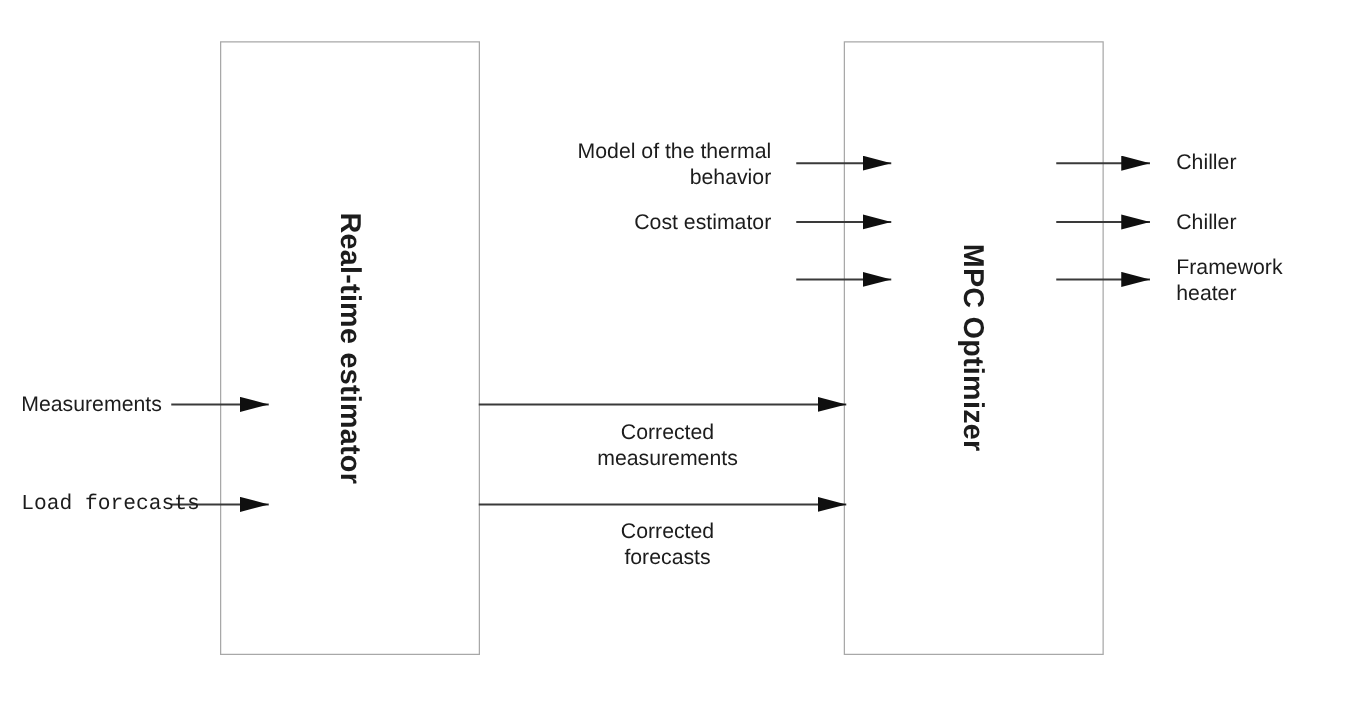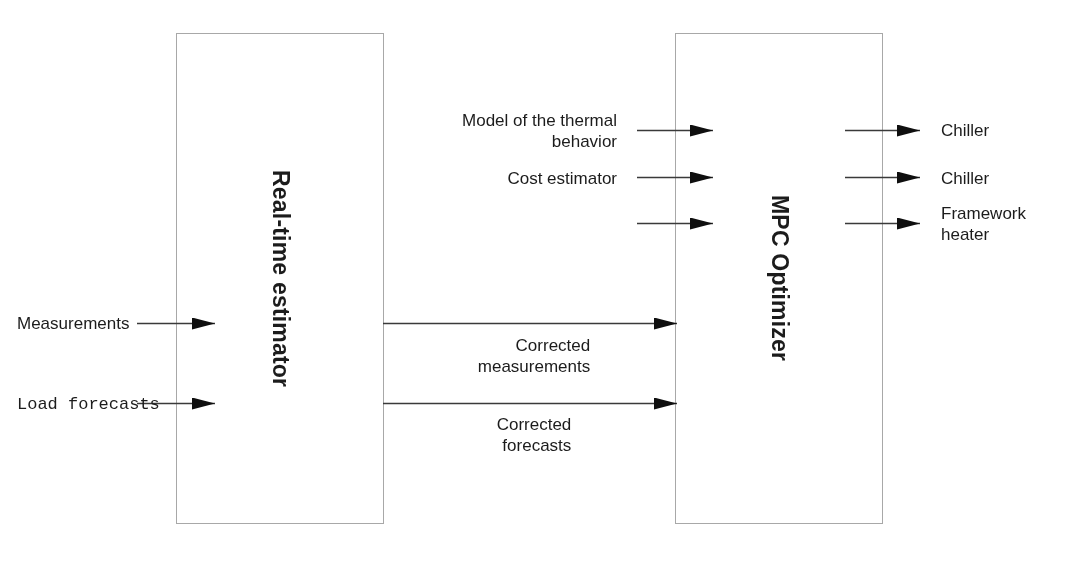--- a/index.html
+++ b/index.html
@@ -42,21 +42,21 @@
     line-height: 21px;
     color: #1c1c1c;
     white-space: pre-line;
     transform: translateY(-50%);
   }
   .lbl.right {
     text-align: right;
     right: 461px;
   }
   .lbl.center {
-    text-align: right;
+    text-align: center;
     transform: translate(-50%, -50%);
   }
   .arrow-layer {
     position: absolute;
     left: 0;
     top: 0;
     pointer-events: none;
   }
 </style>
 </head>

